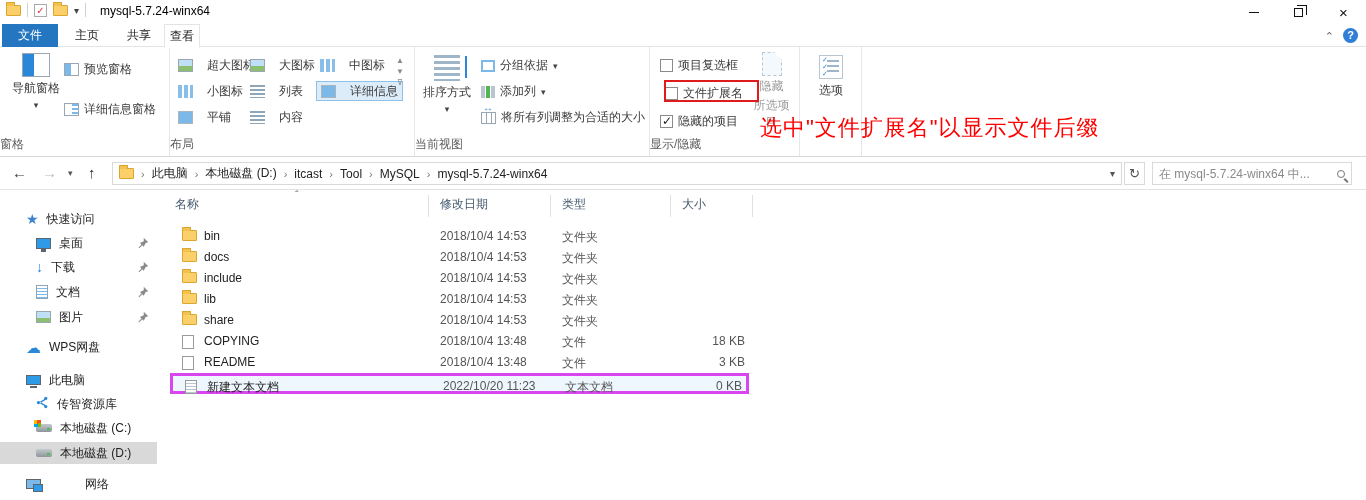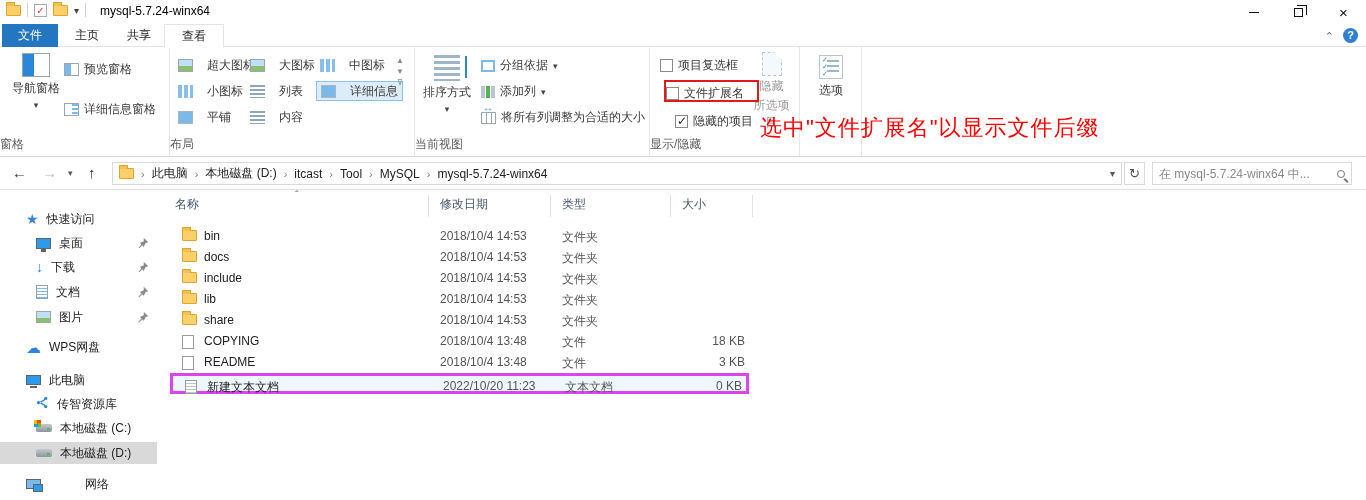--- a/index.html
+++ b/index.html
@@ -22,21 +22,21 @@
   .ic-restore { position:relative; width:9px; height:9px; border:1px solid #111; display:inline-block; background:#fff; }
   .ic-restore::before { content:""; position:absolute; left:2px; top:-4px; width:9px; height:9px; border:1px solid #111; border-left:none; border-bottom:none; }
   .ic-close { font-size:15px; line-height:1; }
 
   
   .tabrow { position:absolute; left:0; top:24px; width:1366px; height:23px; background:#fff; border-bottom:1px solid #e4e4e4; z-index:2; }
   .tab { position:absolute; top:0; height:23px; display:flex; align-items:center; justify-content:center; font-size:12px; color:#222; }
   .tab-file { left:2px; width:56px; background:#2576c1; color:#fff; }
   .tab-home { left:62px; width:50px; }
   .tab-share { left:114px; width:50px; }
-  .tab-view { left:164px; width:60px; background:#fff; border:1px solid #e4e4e4; border-bottom:1px solid #fff; height:24px; }
+  .tab-view { left:164px; width:36px; background:#fff; border:1px solid #e4e4e4; border-bottom:1px solid #fff; height:24px; }
   .rib-collapse { position:absolute; right:32px; top:6px; color:#666; font-size:11px; }
   .rib-help { position:absolute; right:8px; top:4px; width:15px; height:15px; border-radius:50%; background:#2f7fd6; color:#fff; font-size:11px; font-weight:bold; text-align:center; line-height:15px; }
 
   
   .ribbon { position:absolute; left:0; top:47px; width:1366px; height:110px; background:#fff; border-bottom:1px solid #d7d8da; z-index:1; }
   .g { position:absolute; top:0; height:109px; border-right:1px solid #e6e6e6; }
   .glabel { position:absolute; bottom:3px; left:0; width:100%; color:#5d5d5d; font-size:12px; }
   .bigbtn { position:absolute; display:flex; flex-direction:column; align-items:center; gap:3px; color:#3b3b3b; }
   .rib-item { position:absolute; display:flex; align-items:center; gap:5px; color:#3b3b3b; white-space:nowrap; }
   .caret { color:#444; font-size:9px; }
@@ -259,25 +259,25 @@
         <span>将所有列调整为合适的大小</span>
       </div>
       <div class="glabel">当前视图</div>
     </div>
 
     <div class="g" style="left:650px;width:150px;">
       <div class="rib-item" style="left:10px;top:10px;">
         <span class="cb"></span>
         <span>项目复选框</span>
       </div>
-      <div class="rib-item" style="left:8px;top:38px;padding-left:8px;">
+      <div class="rib-item" style="left:15px;top:38px;">
         <span class="cb"></span>
         <span>文件扩展名</span>
       </div>
-      <div class="rib-item" style="left:10px;top:66px;margin-left:15px;">
+      <div class="rib-item" style="left:10px;top:66px;">
         <span class="cb checked"></span>
         <span>隐藏的项目</span>
       </div>
       <div class="hide-sel" style="left:98px;">
         <span class="ic-dashpage"></span>
         <span>隐藏</span>
         <span>所选项目</span>
       </div>
       <div class="glabel">显示/隐藏</div>
     </div>

